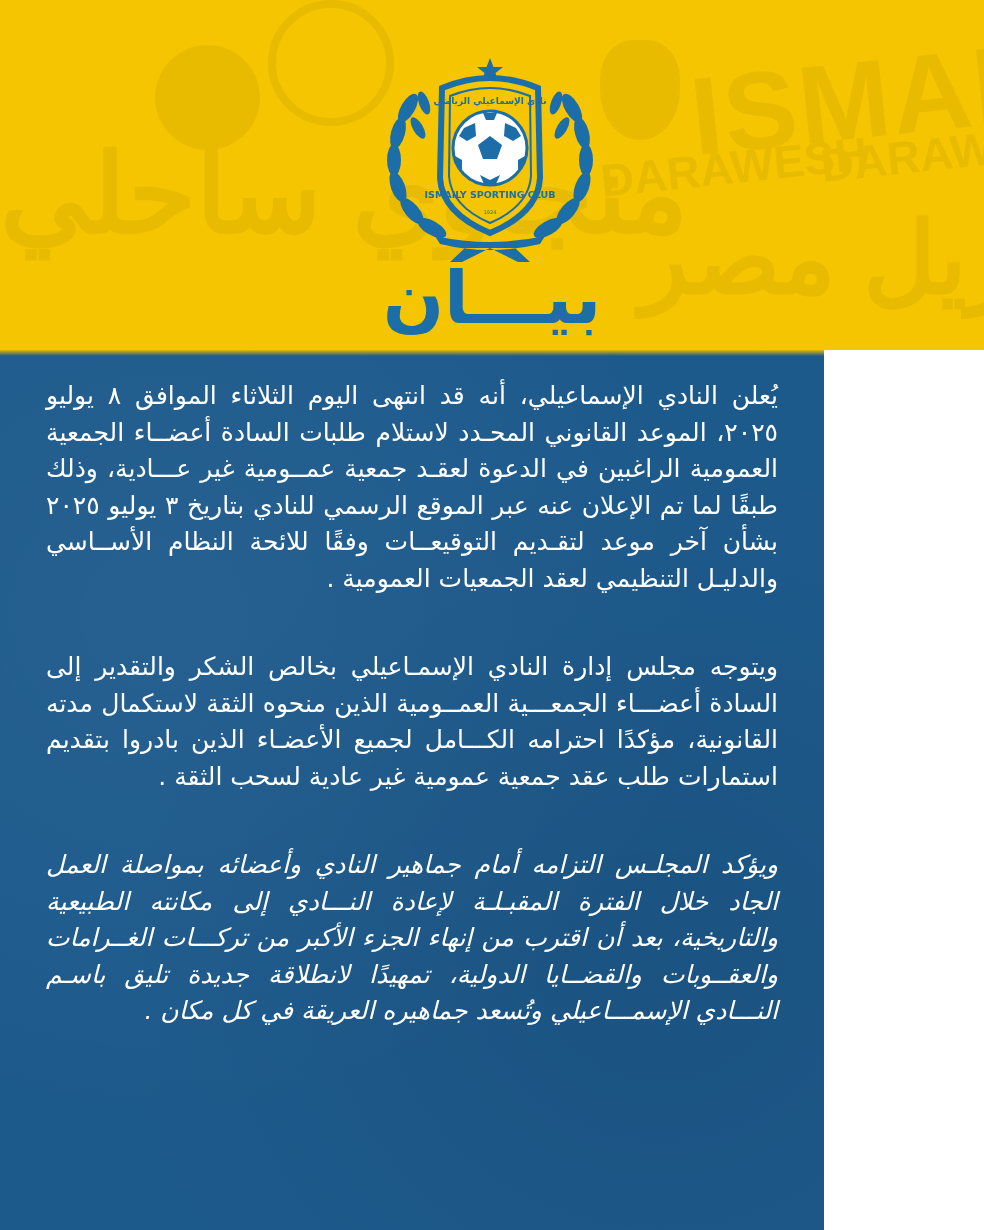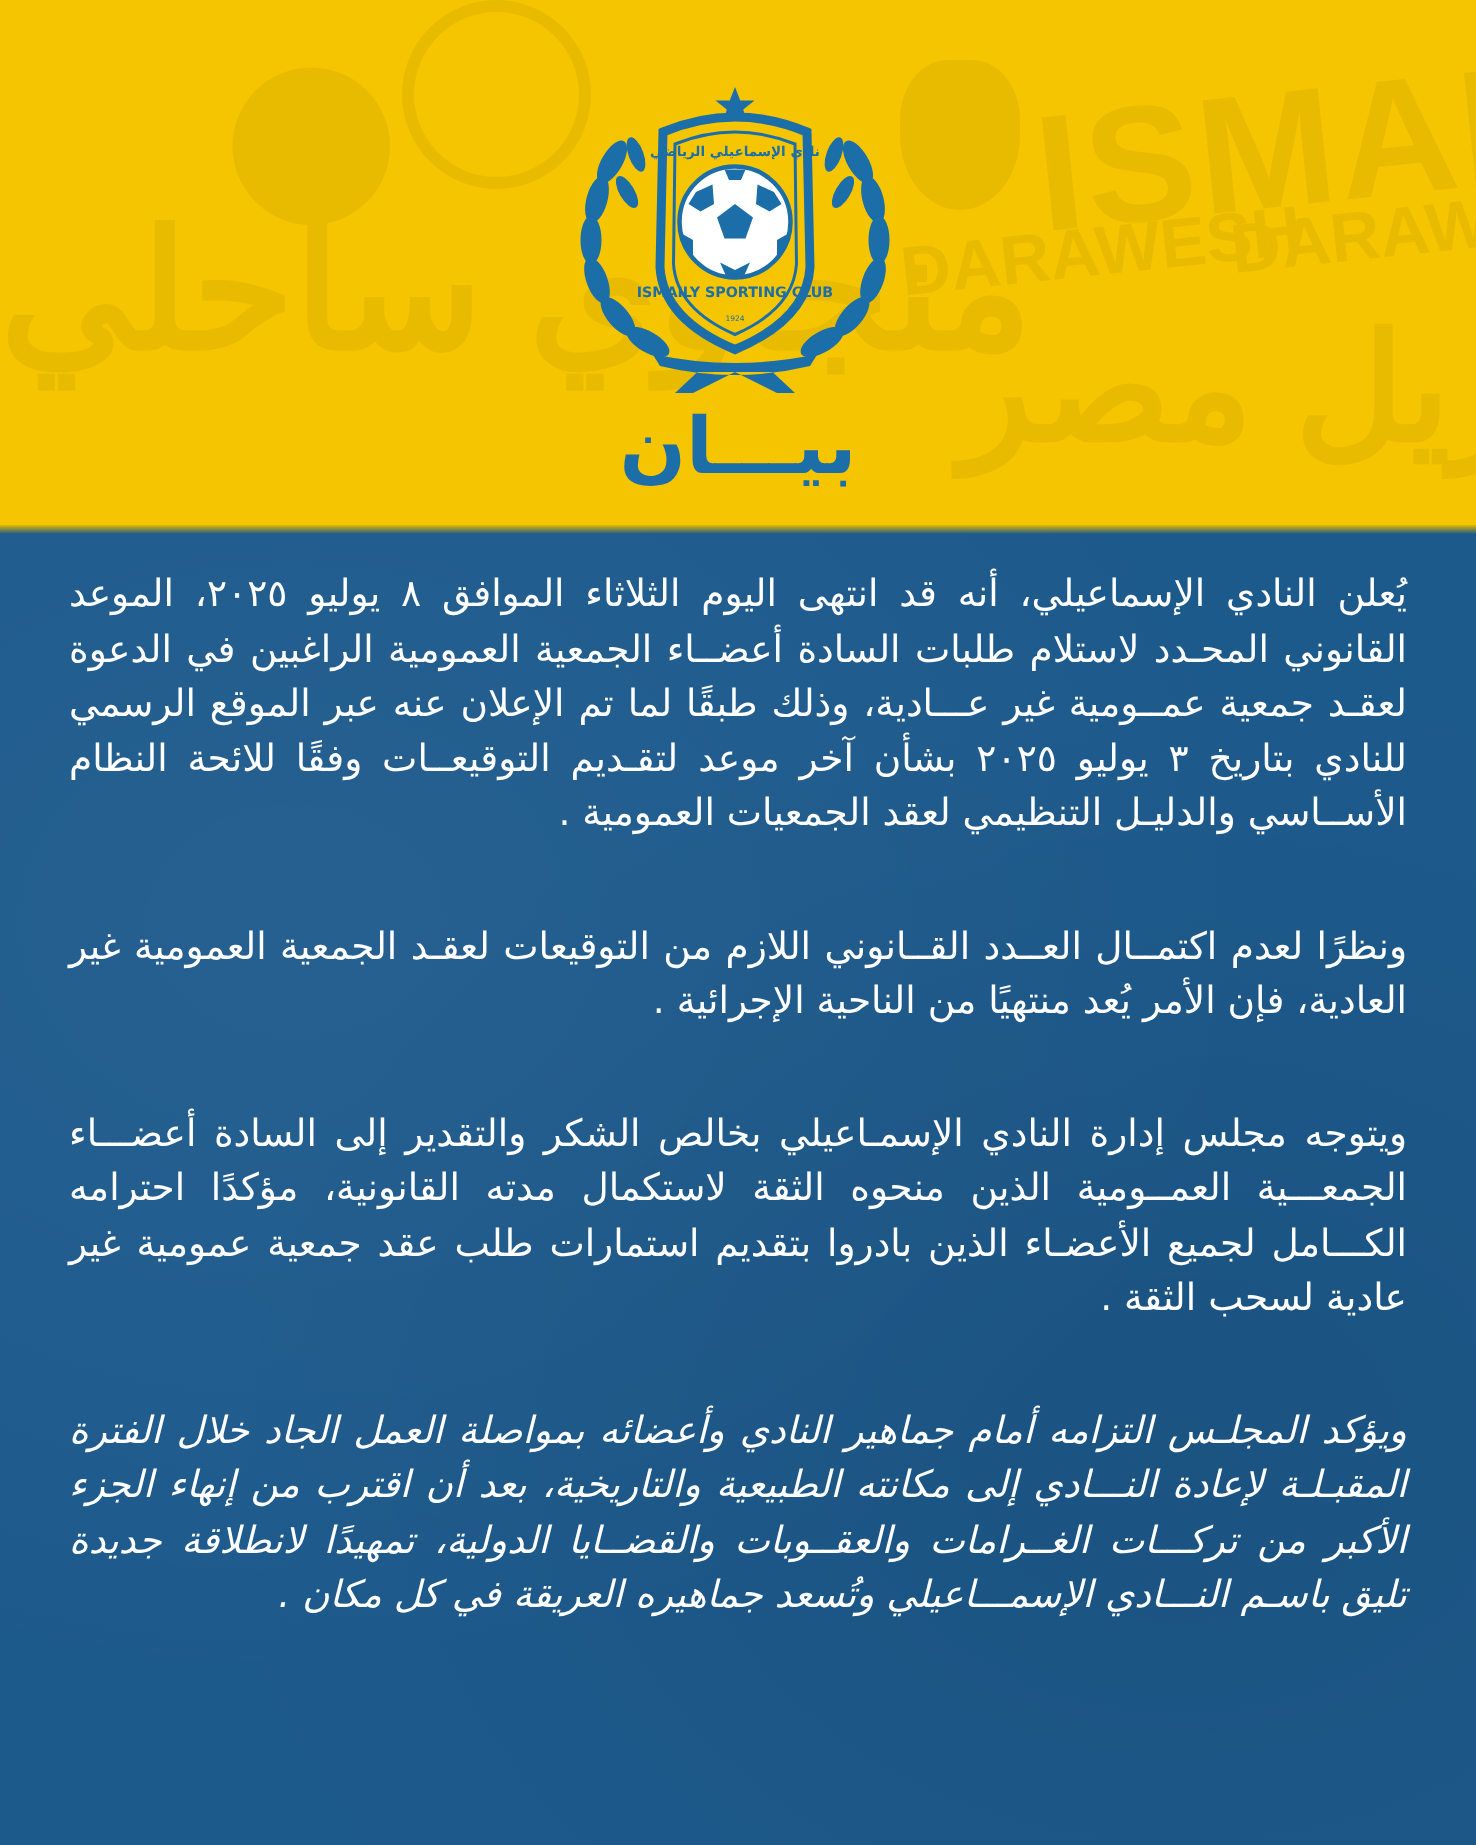--- a/index.html
+++ b/index.html
@@ -15,26 +15,26 @@
   .wm-darawesh2 { left: 820px; top: 125px; font-size: 46px; transform: rotate(-6deg); }
   .wm-ar1 { left: 0px; top: 130px; font-size: 110px; direction: rtl; }
   .wm-ar2 { left: 640px; top: 200px; font-size: 100px; direction: rtl; }
   .wm-circle { position: absolute; border-radius: 50%; border: 8px solid #e9bb00; }
   .wm-disc { position: absolute; border-radius: 50%; background: #e9bb00; }
 
   .logo { position: absolute; left: 380px; top: 48px; width: 220px; height: 215px; }
 
   .title {
     position: absolute; left: 0; top: 248px; width: 984px; text-align: center;
-    font-family: "DejaVu Sans", sans-serif; font-weight: bold; font-size: 52px;
+    font-family: "DejaVu Sans", sans-serif; font-weight: bold; font-size: 72px;
     color: #1b6ea8; direction: rtl; letter-spacing: 2px; line-height: 100px;
   }
 
   .body-area {
-    position: absolute; left: 0; top: 350px; width: 984px; height: 880px;
+    position: absolute; left: 0; top: 350px; width: 824px; height: 880px;
     background: #1d5a8c;
     background-image:
       radial-gradient(ellipse at 20% 30%, rgba(255,255,255,0.04), transparent 60%),
       radial-gradient(ellipse at 80% 70%, rgba(0,0,0,0.08), transparent 60%);
   }
   .body-area::before {
     content: ""; position: absolute; left: 0; top: 0; right: 0; height: 6px;
     background: linear-gradient(#e2b800, #1d5a8c);
   }
   .statement {
@@ -106,19 +106,18 @@
       <text x="110" y="150" text-anchor="middle" font-size="9.5" font-family="DejaVu Sans, sans-serif" font-weight="bold" fill="#1b6ea8">ISMAILY SPORTING CLUB</text>
       <text x="110" y="166" text-anchor="middle" font-size="5" font-family="DejaVu Sans, sans-serif" fill="#1b6ea8">1924</text>
     </svg>
 
     <div class="title">بيـــان</div>
   </div>
 
   <div class="body-area">
     <div class="statement">
       <p>يُعلن النادي الإسماعيلي، أنه قد انتهى اليوم الثلاثاء الموافق ٨ يوليو ٢٠٢٥، الموعد القانوني المحـدد لاستلام طلبات السادة أعضــاء الجمعية العمومية الراغبين في الدعوة لعقـد جمعية عمــومية غير عـــادية، وذلك طبقًا لما تم الإعلان عنه عبر الموقع الرسمي للنادي بتاريخ ٣ يوليو ٢٠٢٥ بشأن آخر موعد لتقـديم التوقيعــات وفقًا للائحة النظام الأســاسي والدليـل التنظيمي لعقد الجمعيات العمومية .</p>
-      <p>ونظرًا لعدم اكتمــال العــدد القــانوني اللازم من التوقيعات لعقـد الجمعية العمومية غير العادية، فإن الأمر يُعد منتهيًا من الناحية الإجرائية .</p>
       <p>ويتوجه مجلس إدارة النادي الإسمـاعيلي بخالص الشكر والتقدير إلى السادة أعضـــاء الجمعـــية العمــومية الذين منحوه الثقة لاستكمال مدته القانونية، مؤكدًا احترامه الكـــامل لجميع الأعضـاء الذين بادروا بتقديم استمارات طلب عقد جمعية عمومية غير عادية لسحب الثقة .</p>
       <p>ويؤكد المجلـس التزامه أمام جماهير النادي وأعضائه بمواصلة العمل الجاد خلال الفترة المقبـلـة لإعادة النـــادي إلى مكانته الطبيعية والتاريخية، بعد أن اقترب من إنهاء الجزء الأكبر من تركـــات الغــرامات والعقــوبات والقضــايا الدولية، تمهيدًا لانطلاقة جديدة تليق باسـم النـــادي الإسمـــاعيلي وتُسعد جماهيره العريقة في كل مكان .</p>
     </div>
   </div>
 
 </div>
 
 </body></html>

